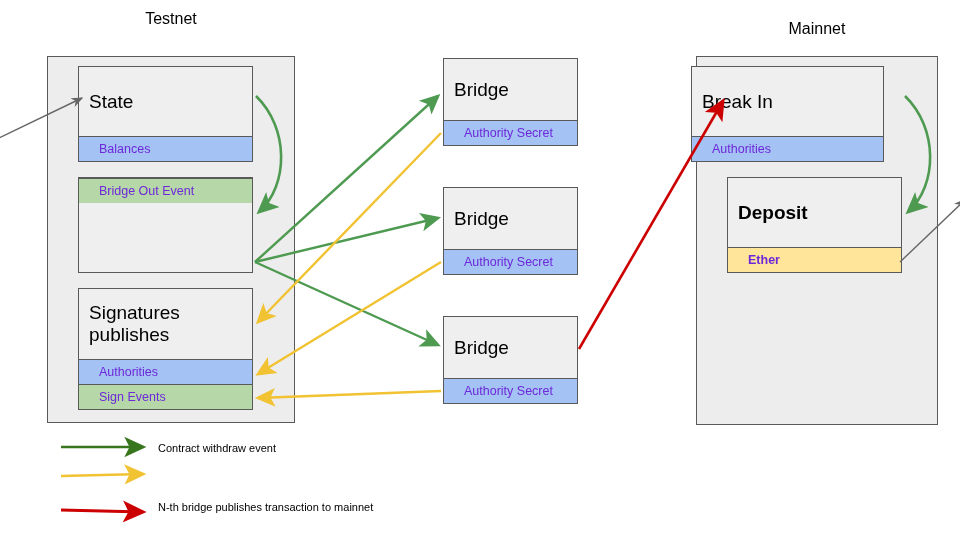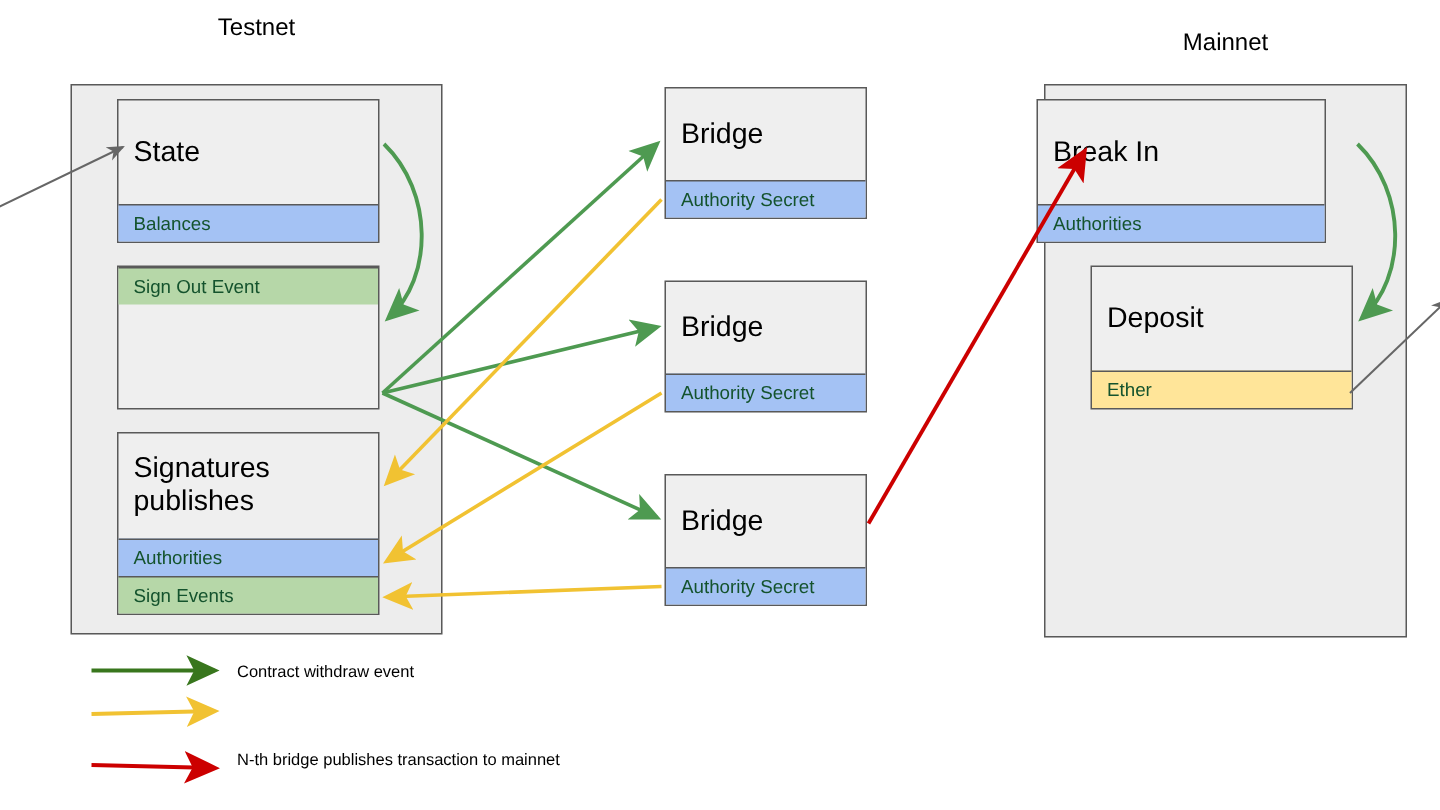--- a/index.html
+++ b/index.html
@@ -55,23 +55,23 @@
   }
   .node-header.two-line {
     font-size: 19px;
   }
   .node-field {
     flex: 0 0 auto;
     height: 25px;
     border-top: 1px solid #595959;
     display: flex;
     align-items: center;
-    padding-left: 10px;
+    padding-left: 20px;
     font-size: 12.5px;
-    color: #14532d;
+    color: #6d28d9;
     box-sizing: border-box;
   }
   .fill-blue { background: #a4c2f4; }
   .fill-green { background: #b6d7a8; }
   .fill-yellow { background: #ffe599; }
   .legend-label {
     position: absolute;
     font-size: 11px;
     color: #000000;
     white-space: nowrap;
@@ -88,21 +88,21 @@
 
   <div class="network-title" style="left:47px; top:10px; width:248px;">Testnet</div>
   <div class="network-title" style="left:696px; top:20px; width:242px;">Mainnet</div>
 
   <div class="node" style="left:78px; top:66px; width:175px; height:96px;">
     <div class="node-header">State</div>
     <div class="node-field fill-blue">Balances</div>
   </div>
 
   <div class="node" style="left:78px; top:177px; width:175px; height:96px;">
-    <div class="node-field fill-green">Sign Out Event</div>
+    <div class="node-field fill-green">Bridge Out Event</div>
   </div>
 
   <div class="node" style="left:78px; top:288px; width:175px; height:122px;">
     <div class="node-header two-line" style="padding-right:40px;">Signatures publishes</div>
     <div class="node-field fill-blue">Authorities</div>
     <div class="node-field fill-green">Sign Events</div>
   </div>
 
   <div class="node" style="left:443px; top:58px; width:135px; height:88px;">
     <div class="node-header">Bridge</div>
@@ -117,21 +117,21 @@
   <div class="node" style="left:443px; top:316px; width:135px; height:88px;">
     <div class="node-header">Bridge</div>
     <div class="node-field fill-blue">Authority Secret</div>
   </div>
 
   <div class="node" style="left:691px; top:66px; width:193px; height:96px;justify-content:space-between;">
     <div class="node-header">Break In</div>
     <div class="node-field fill-blue">Authorities</div>
   </div>
 
-  <div class="node" style="left:727px; top:177px; width:175px; height:96px;">
+  <div class="node" style="left:727px; top:177px; width:175px; height:96px;font-weight:bold;">
     <div class="node-header">Deposit</div>
     <div class="node-field fill-yellow">Ether</div>
   </div>
 
   <svg class="layer" viewBox="0 0 960 540">
     <defs>
       <marker id="ah-green" markerWidth="9" markerHeight="9" refX="7.2" refY="4.5" orient="auto" markerUnits="strokeWidth">
         <path d="M0,0.6 L8.5,4.5 L0,8.4 L2,4.5 Z" fill="#4e9a51"></path>
       </marker>
       <marker id="ah-yellow" markerWidth="9" markerHeight="9" refX="7.2" refY="4.5" orient="auto" markerUnits="strokeWidth">

